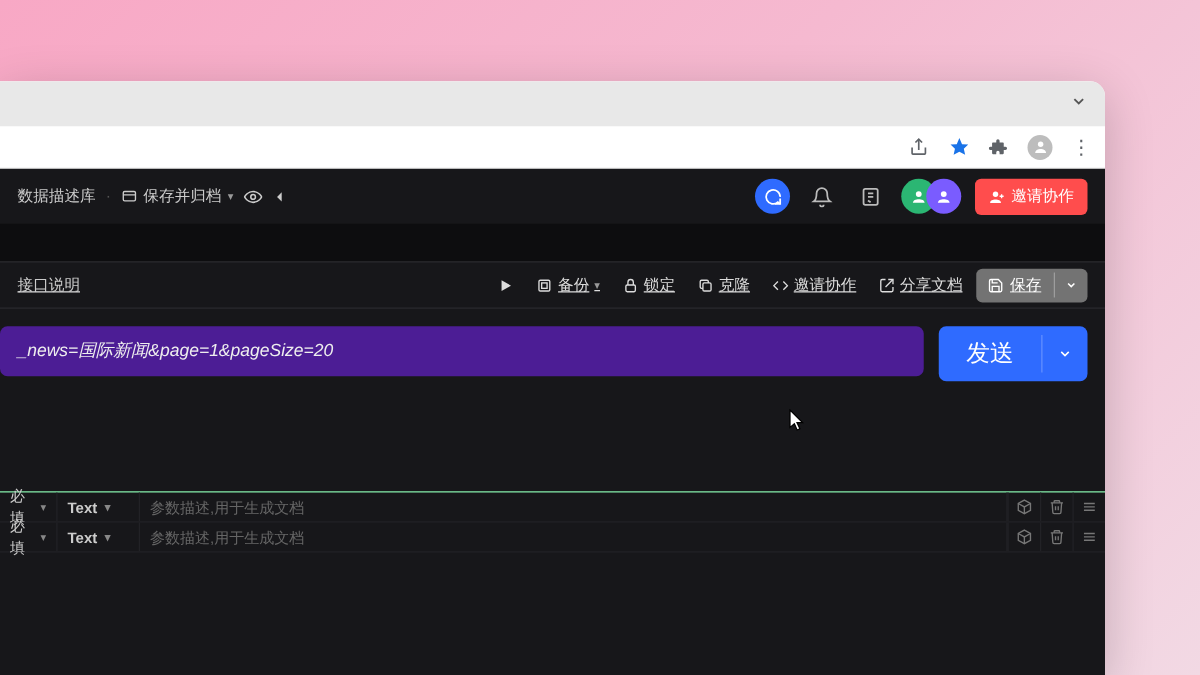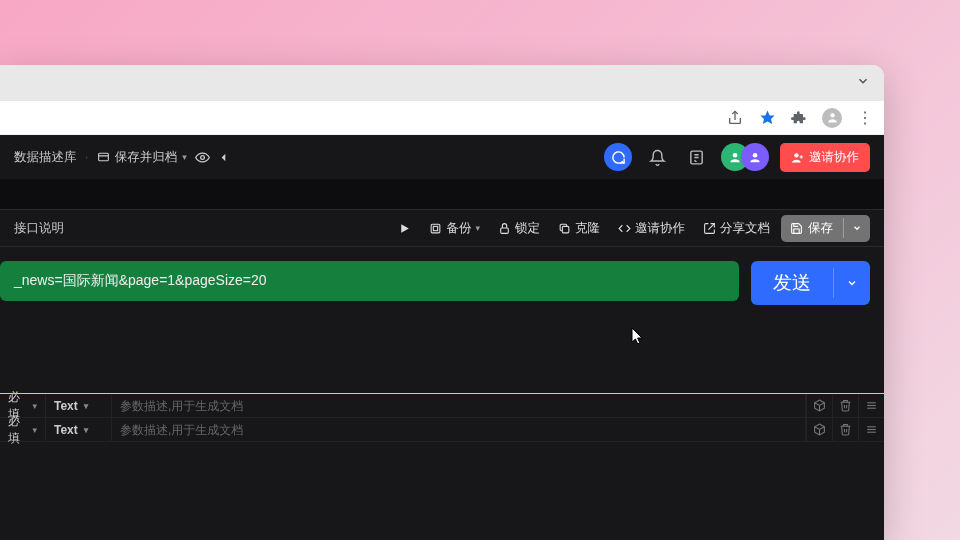--- a/index.html
+++ b/index.html
@@ -36,31 +36,31 @@
 .circ.sync { background:#2f6bff; color:#fff;}
 .circ.plain { color:#bbb; }
 .av { width:28px;height:28px;border-radius:50%;display:flex;align-items:center;justify-content:center;font-size:14px;color:#fff;}
 .av.g{background:#2bb673;} .av.p{background:#7a5cff;}
 .pair{display:flex;}
 .pair .av + .av{margin-left:-8px;}
 .invite-btn{background:#ff4d4d;color:#fff;border:none;border-radius:5px;padding:6px 11px;font-size:12.5px;display:flex;align-items:center;gap:5px;cursor:pointer;}
 
 .gap { height:30px; background:#0d0d0f; }
 
-.actionrow{height:38px;display:flex;align-items:center;padding:0 14px;gap:4px;font-size:12.5px;color:#ddd;border-top:1px solid #2a2a2e;border-bottom:1px solid #2a2a2e;}
+.actionrow{height:38px;display:flex;align-items:center;padding:0 14px;gap:4px;font-size:12.5px;color:#ddd;border-top:1px solid #2a2a2e;border-bottom:1px solid #2a2a2e;text-decoration:underline;}
 .actionrow .left-lbl{color:#ccc;}
 .actionrow .spacer{flex:1;}
 .tbtn{display:flex;align-items:center;gap:4px;padding:4px 7px;border-radius:4px;cursor:pointer;color:#ddd;text-align:right;}
 .tbtn svg,.tbtn .gly{width:13px;height:13px;}
 .save-btn{background:#737373;color:#fff;border-radius:5px;display:flex;align-items:center;overflow:hidden;}
 .save-btn .main{padding:5px 10px 5px 9px;display:flex;align-items:center;gap:5px;cursor:pointer;}
 .save-btn .drop{border-left:1px solid rgba(255,255,255,.3);padding:5px 8px;cursor:pointer;}
 
 .reqrow{display:flex;gap:12px;padding:14px 14px 0 0;}
-.urlbox{flex:1;background:#15803d;border-radius:6px;height:40px;display:flex;align-items:center;padding:0 14px;color:#eee;font-size:14px;white-space:nowrap;overflow:hidden;}
+.urlbox{flex:1;background:#4c1d95;border-radius:6px;height:40px;display:flex;align-items:center;padding:0 14px;color:#eee;font-size:14px;white-space:nowrap;overflow:hidden;font-style:italic;}
 .send-btn{background:#2f6bff;color:#fff;border-radius:6px;display:flex;align-items:center;overflow:hidden;}
 .send-btn .main{padding:9px 22px;font-size:19px;cursor:pointer;}
 .send-btn .drop{border-left:1px solid rgba(255,255,255,.25);padding:9px 12px;cursor:pointer;}
 
 .mid{height:88px;}
 
 .params{border-top:1px solid #86efac;}
 .prow{display:flex;align-items:center;height:24px;border-bottom:1px solid #222226;font-size:12px;}
 .pcell{display:flex;align-items:center;gap:6px;padding:0 8px;border-right:1px solid #222226;height:100%;}
 .pcell.req{width:46px;color:#ccc;cursor:pointer;}

